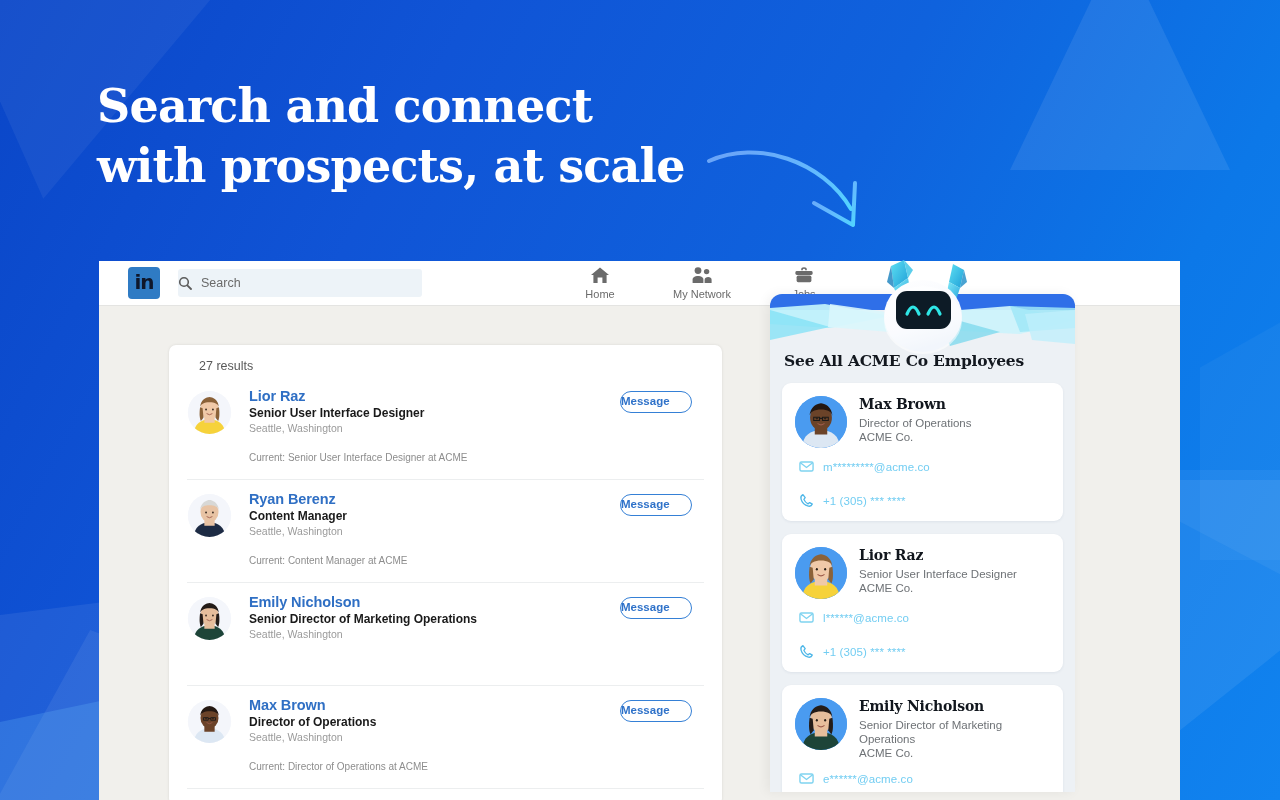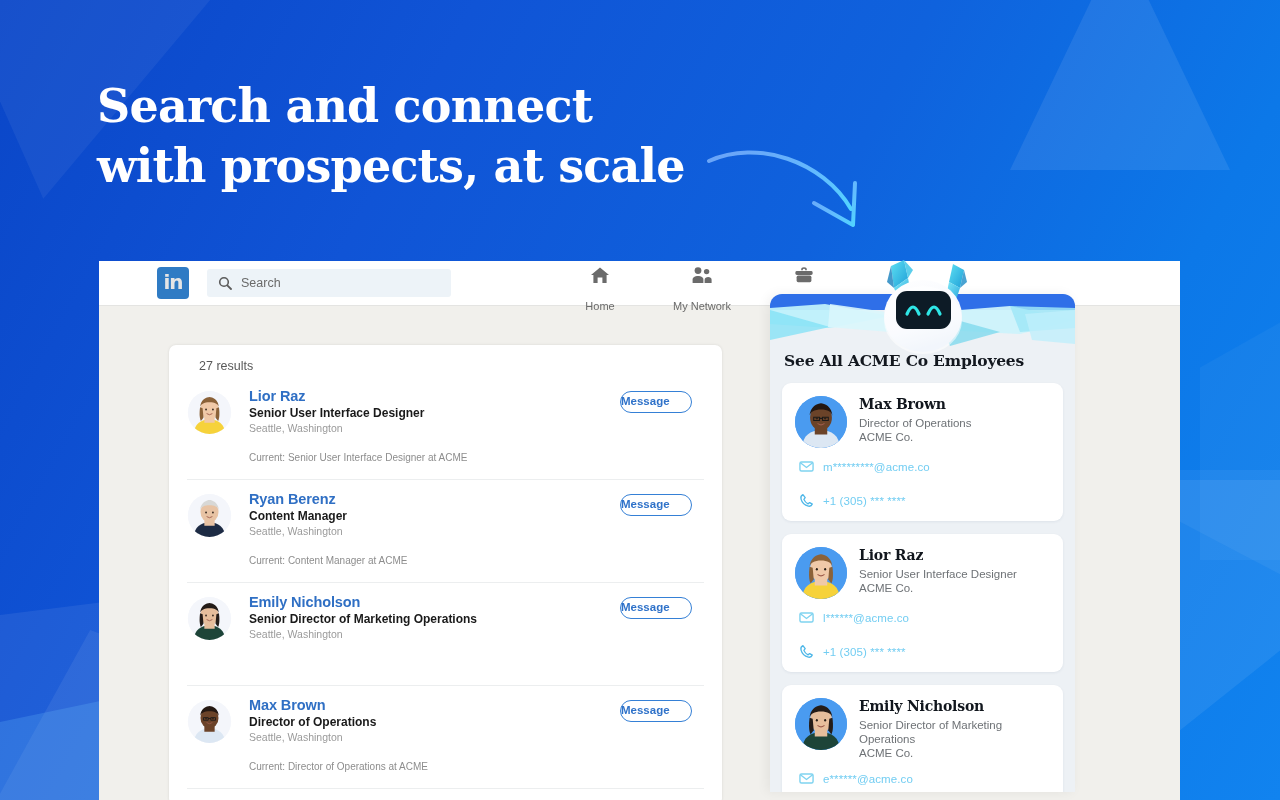--- a/index.html
+++ b/index.html
@@ -97,61 +97,60 @@
   
   #linkedin-topbar {
     position: relative;
     height: 45px;
     background: #ffffff;
     border-bottom: 1px solid #e4e4e2;
     display: flex;
     align-items: center;
   }
   #linkedin-logo {
-    margin-left: 58px;
+    margin-left: 29px;
     width: 32px; height: 32px;
     background: #2f7bc4;
     border-radius: 4px;
-    color: #e5e5e5;
+    color: #0f172a;
     font-weight: bold;
     font-size: 20px;
     line-height: 30px;
     text-align: center;
     letter-spacing: -1px;
     font-family: "DejaVu Sans", sans-serif;
   }
   #search-box {
     margin-left: 18px;
     width: 244px; height: 28px;
     background: #edf3f8;
     border-radius: 3px;
     display: flex;
     align-items: center;
-    padding-left: 11px;
     gap: 9px;
   }
   #search-box .mag { flex: 0 0 auto; display:block; }
   #search-input-text {
     font-size: 12.5px;
     color: #6a6a6a;
     font-family: "Liberation Sans", sans-serif;
   }
   #topnav {
     position: absolute;
     left: 465px; top: 3px;
     display: flex;
     gap: 30px;
   }
   .navitem {
     width: 72px;
     text-align: center;
     color: #6b6b6b;
   }
   .navitem .nicon { height: 20px; display: flex; align-items: flex-end; justify-content: center; }
-  .navitem .nlabel { font-size: 11px; margin-top: 16px; }
+  .navitem .nlabel { font-size: 11px; margin-top: 4px; }
 
   
   #results-card {
     position: absolute;
     left: 70px; top: 84px;
     width: 553px; height: 460px;
     background: #ffffff;
     border-radius: 7px;
     box-shadow: 0 0 3px rgba(0,0,0,0.10);
     padding: 0 18px;

